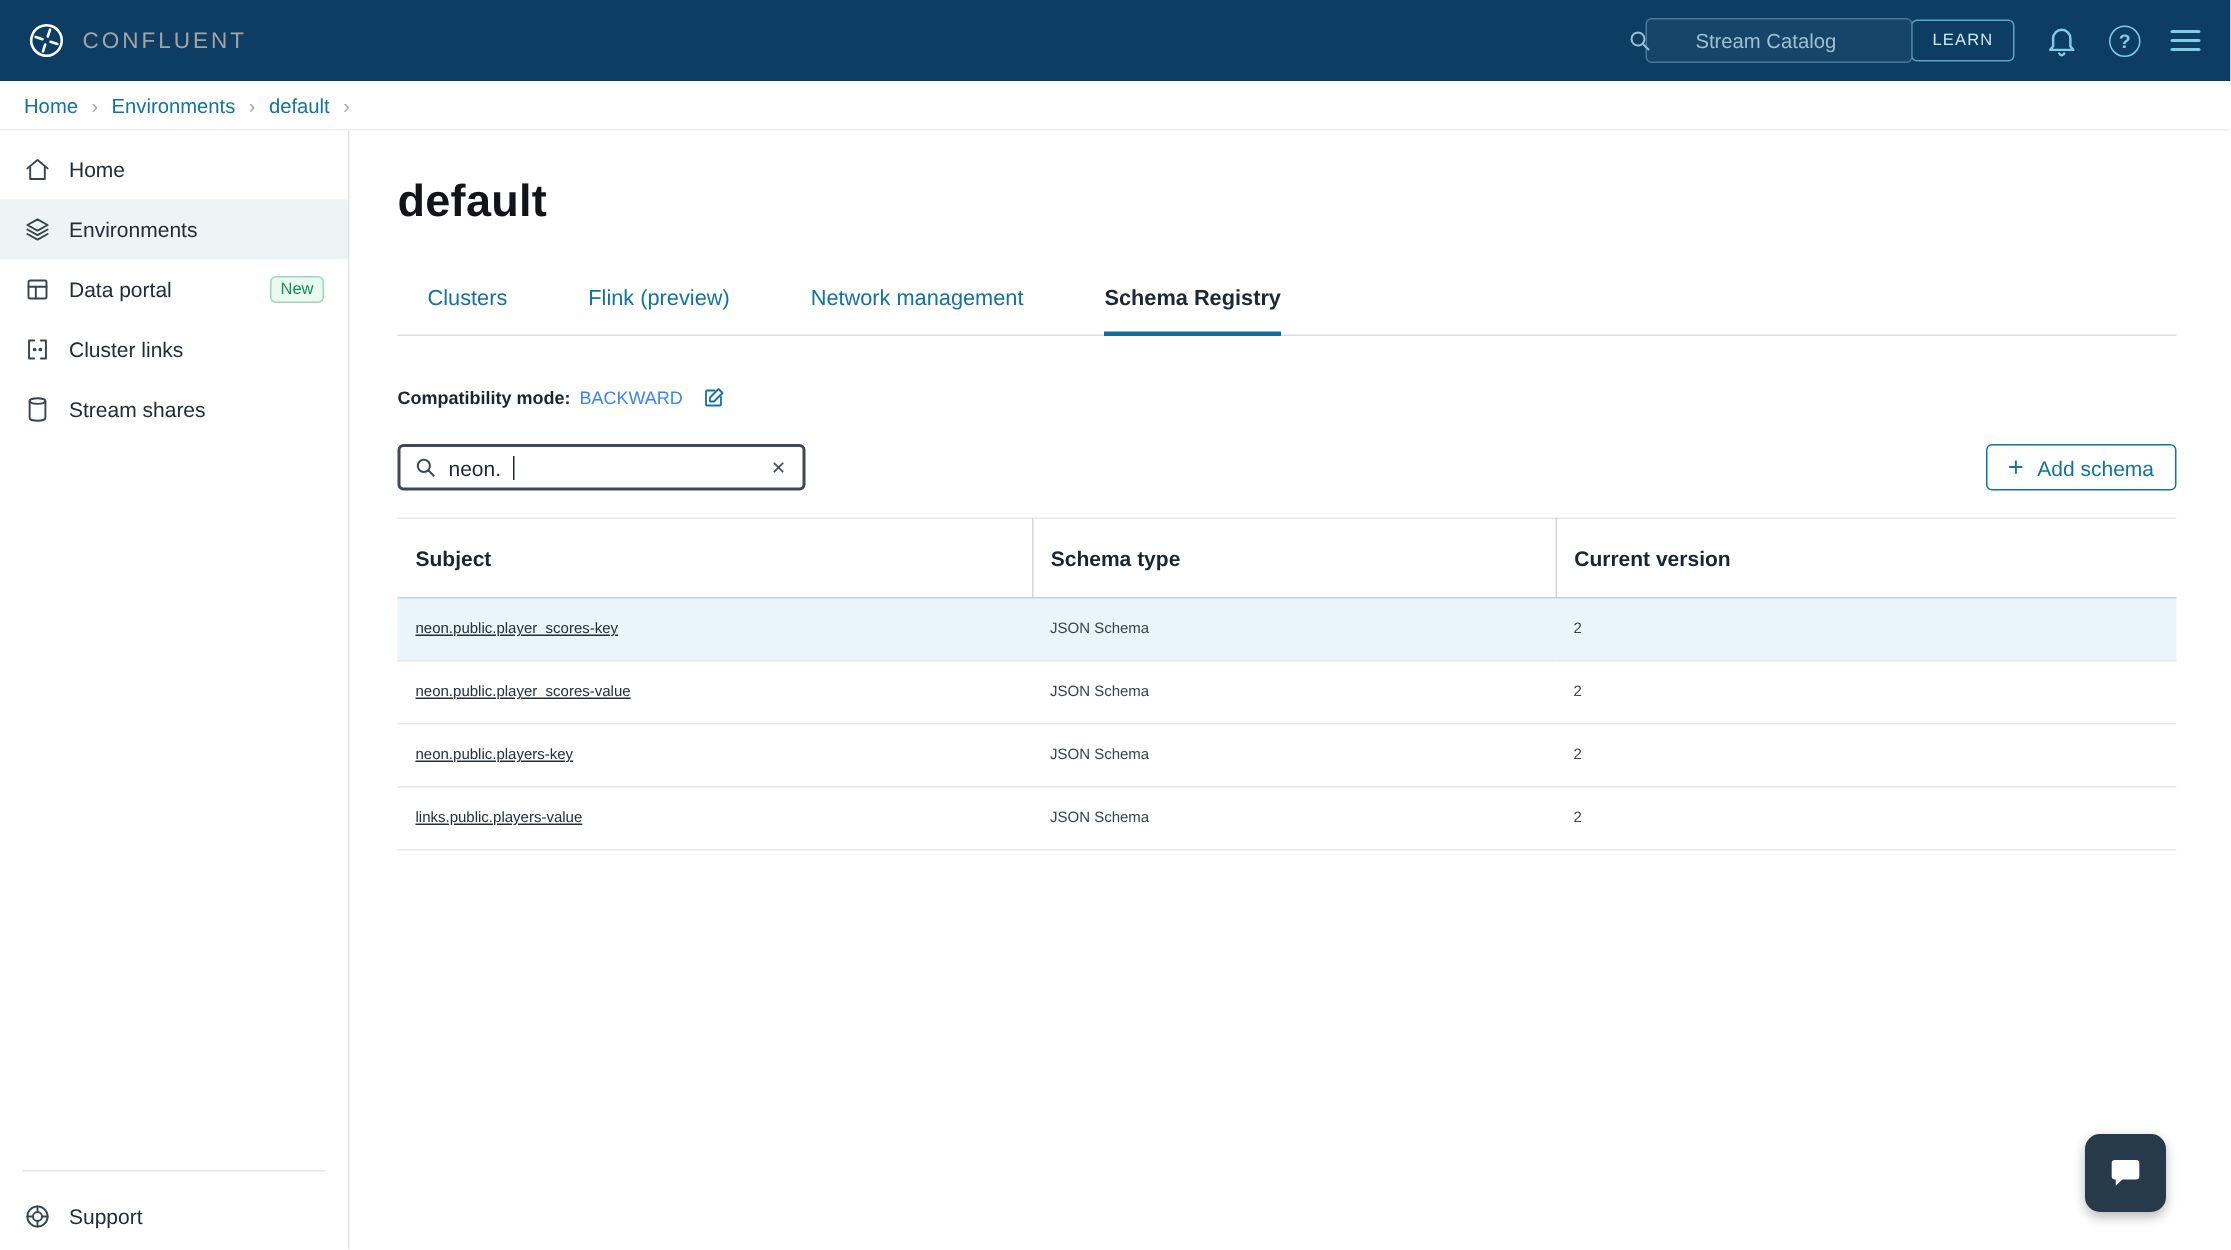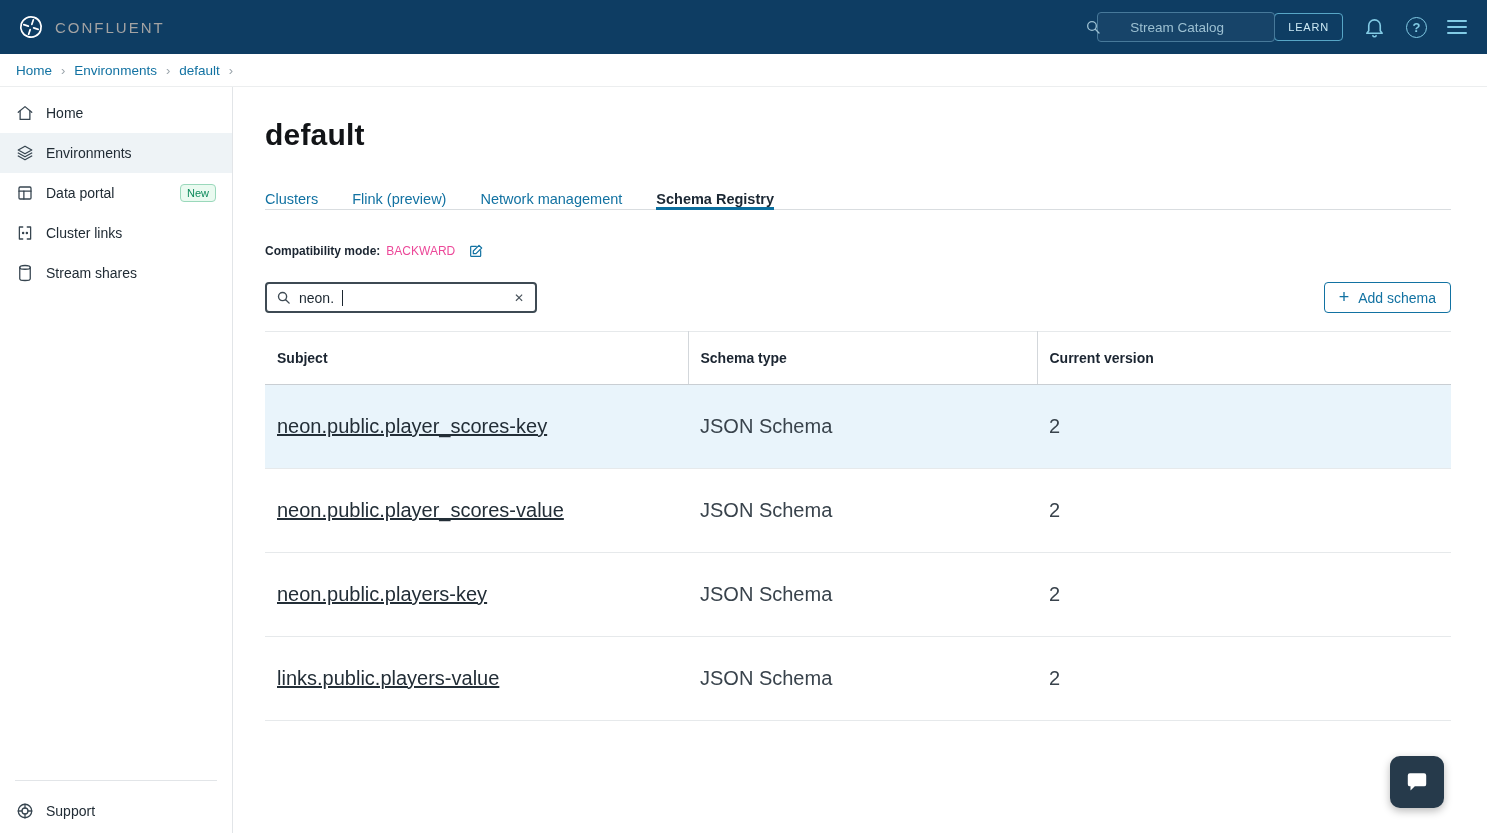--- a/index.html
+++ b/index.html
@@ -105,31 +105,33 @@
   .side-footer { margin-top: auto; }
   .side-divider { border-top: 1px solid #e2e5e8; margin: 0 15px 8px; }
   .support-item { height: 44px; }
 
   
   .content { flex: 1; padding: 0 36px 0 32px; }
   .page-title { margin-top: 31px; font-size: 30px; font-weight: 700; color: #121417; letter-spacing: 0.2px; }
 
   .tabs { margin-top: 39px; display: flex; gap: 34px; border-bottom: 1px solid #d9dde0; }
   .tab {
+    padding-bottom: 14px;
     font-size: 14.5px;
     color: #1272a2;
     cursor: pointer;
     border-bottom: 3px solid transparent;
     margin-bottom: -1px;
+    margin-left: 20px;
   }
   .tab.active { color: #1b2733; font-weight: 700; border-bottom-color: #0b6e9e; }
 
   .compat { margin-top: 33px; display: flex; align-items: center; gap: 6px; font-size: 12px; }
   .compat-label { font-weight: 700; color: #1b2531; }
-  .compat-value { color: #ec4899; }
+  .compat-value { color: #3b82f6; }
   .compat-edit { color: #1272a2; margin-left: 7px; background: none; border: none; cursor: pointer; padding: 0; }
 
   .toolbar { margin-top: 23px; display: flex; align-items: center; justify-content: space-between; }
   .schema-search {
     width: 272px; height: 31px;
     border: 2px solid #3e4a53;
     border-radius: 4px;
     display: flex; align-items: center;
     padding: 0 9px;
     gap: 8px;
@@ -163,22 +165,22 @@
     font-size: 14px; font-weight: 700; color: #1b2531;
     padding: 18px 12px;
     background: #fff;
     border-top: 1px solid #e6e9eb;
     border-bottom: 1px solid #c9ced3;
   }
   .schema-table th:not(:last-child) { border-right: 1px solid #d3d7db; }
   .col-subject { width: 423px; }
   .col-type { width: 349px; }
   .schema-table td {
-    font-size: 20px;
-    padding: 30px 12px;
+    font-size: 10px;
+    padding: 15px 12px;
     border-bottom: 1px solid #e6e9eb;
     color: #39434c;
   }
   .schema-table tr.highlight td { background: #e9f4fb; }
   .subject-link { color: #232e37; text-decoration: underline; cursor: pointer; }
   .version-cell { color: #272f37; }
 
   
   .chat-widget {
     position: absolute;

